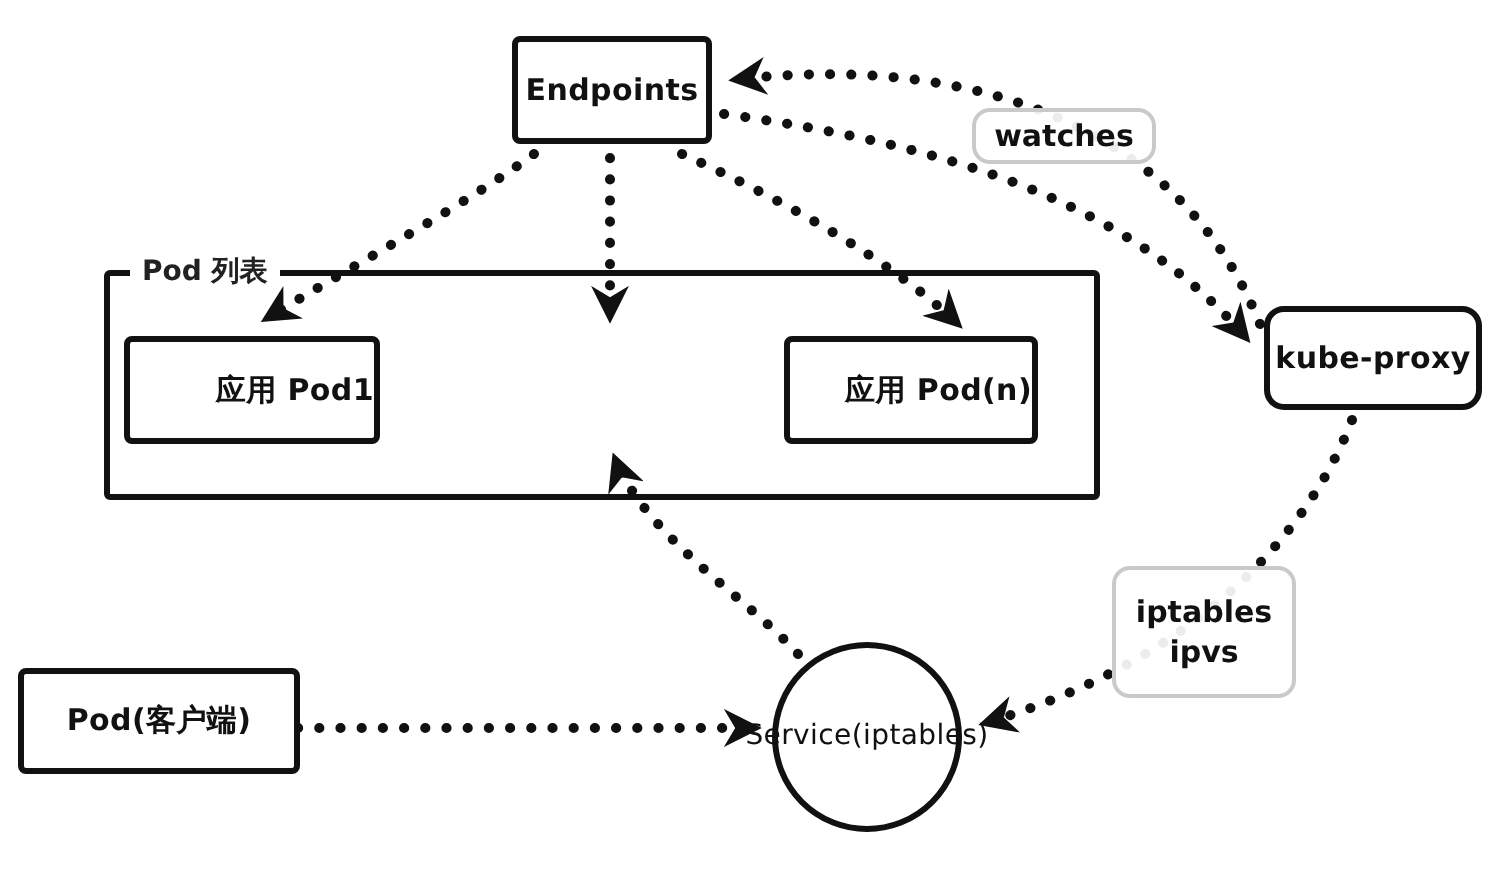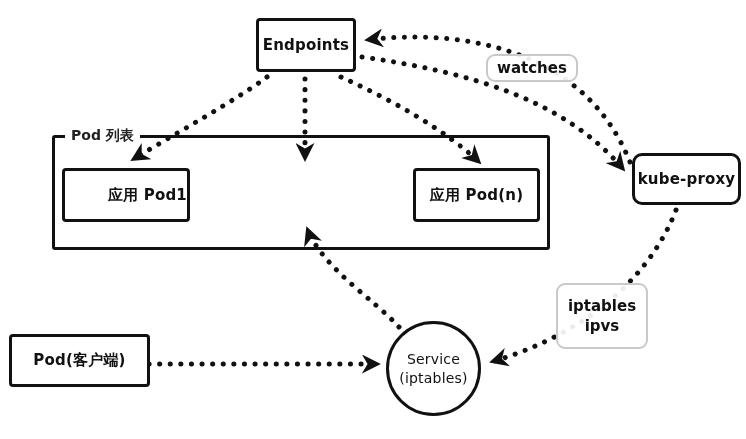--- a/index.html
+++ b/index.html
@@ -53,28 +53,28 @@
     left:10px;top:-11px;
     background:var(--background);
     padding:0 6px;
     font-size:14px;
     font-weight:600;
     color:#222222;
     white-space:nowrap;
   }
   .node-pod1{left:62px;top:168px;width:128px;height:54px;justify-content:flex-end;}
   .node-pod2{left:243px;top:168px;width:127px;height:54px;}
-  .node-podn{left:413px;top:168px;width:127px;height:54px;}
+  .node-podn{left:392px;top:168px;width:127px;height:54px;justify-content:flex-end;}
   .node-service{
     left:386px;top:321px;width:95px;height:95px;
     border-radius:50%;
     font-weight:400;
     font-size:14px;
     line-height:1.3;
-    flex-direction:column;
+    flex-direction:row;
   }
   .pill{
     position:absolute;
     display:flex;align-items:center;justify-content:center;
     flex-direction:column;
     text-align:center;
     background:rgba(255,255,255,0.92);
     border:2px solid var(--pill-border);
     border-radius:9px;
     color:var(--ink);

